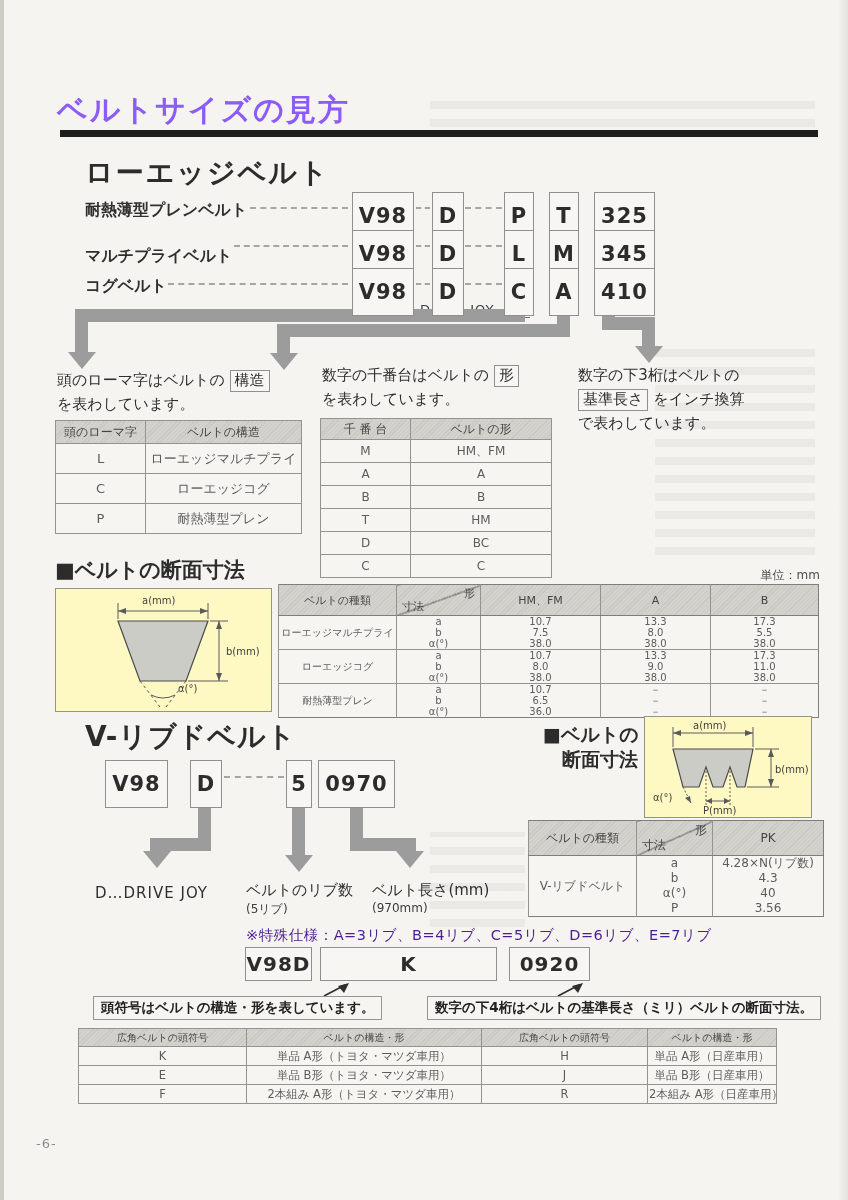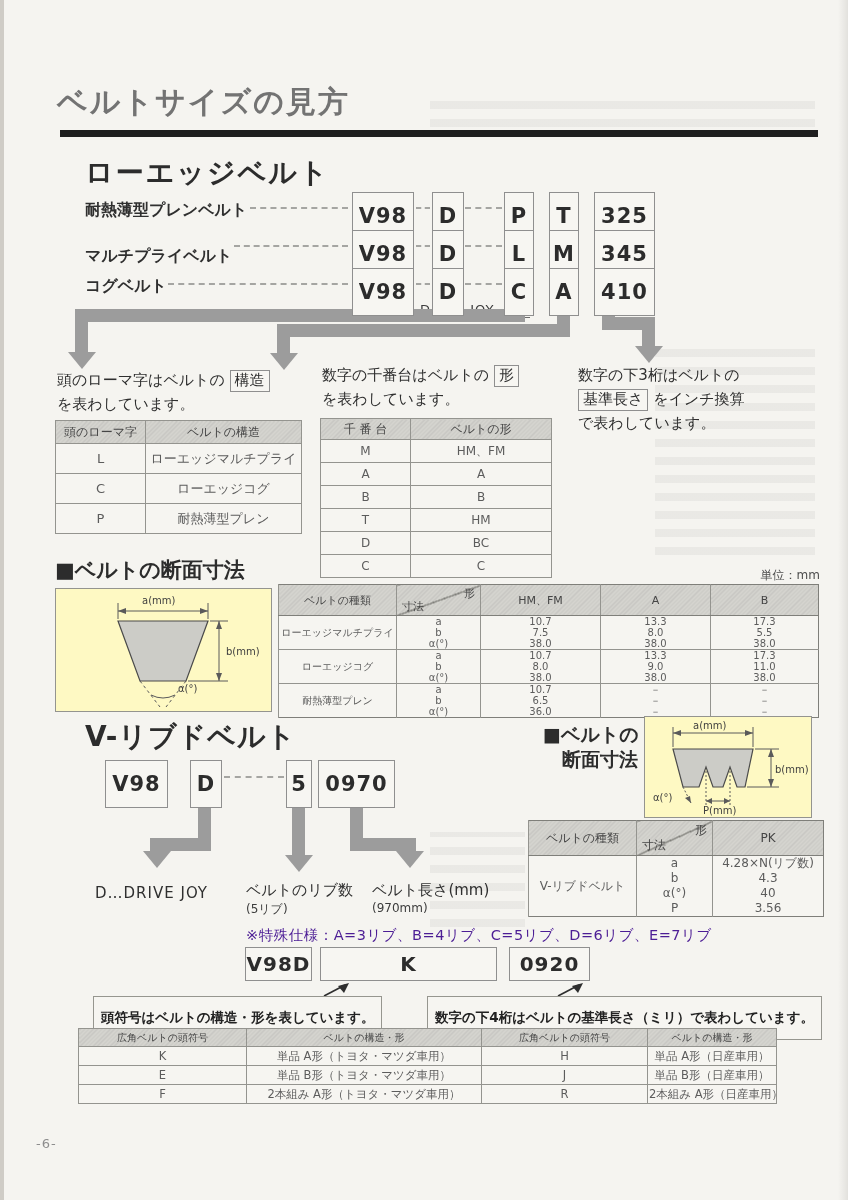--- a/index.html
+++ b/index.html
@@ -3,21 +3,21 @@
 <meta charset="utf-8">
 <style>
   html,body { margin:0; padding:0; background:#dddbd6; }
   .page {
     position:relative; width:848px; height:1200px; margin:0 auto;
     background:#f5f4f0; overflow:hidden;
     font-family:"DejaVu Sans","Liberation Sans",sans-serif; color:#2c2c2c;
   }
   .abs { position:absolute; }
   
-  .main-title { left:57px; top:82px; font-size:30px; font-weight:bold; letter-spacing:2px; color:#737373; }
+  .main-title { left:57px; top:90px; font-size:30px; font-weight:bold; letter-spacing:2px; color:#8b5cf6; }
   .title-rule { left:60px; top:130px; width:758px; height:7px; background:#1f1f1f; }
   .h-lowedge  { left:85px; top:154px; font-size:28px; font-weight:bold; letter-spacing:2px; }
   .h-vrib     { left:85px; top:718px; font-size:28px; font-weight:bold; letter-spacing:1px; }
   .h-wide     { left:85px; top:946px; font-size:27px; font-weight:bold; letter-spacing:2px; }
   .h-cross1   { left:55px; top:556px; font-size:21px; font-weight:bold; }
   .h-cross2   { left:543px; top:722px; font-size:19px; font-weight:bold; line-height:25px; }
   .h-cross2 .ind { padding-left:19px; }
   
   .row-label { font-size:16px; font-weight:bold; color:#2f2f2f; }
   .cbox {
@@ -68,21 +68,21 @@
   }
   .diag .dtop { position:absolute; top:1px; right:5px; }
   .diag .dbot { position:absolute; bottom:1px; left:5px; }
   
   .diagbox { border:1px solid #94948f; background:#fef9c3; }
   
   .arrow-label { font-size:15px; color:#2f2f2f; }
   .arrow-sub { font-size:12px; color:#3c3c3c; }
   .special { font-size:14.5px; color:#4c1d95; letter-spacing:0.5px; }
   
-  .capbox { border:1px solid #96968f; background:#f6f5f1; padding:12px 7px;
+  .capbox { border:1px solid #96968f; background:#f6f5f1; padding:2px 7px;
             font-size:13.5px; font-weight:bold; color:#222; }
   
   .unit { font-size:12px; color:#4d4d4d; }
   .pagenum { font-size:13px; color:#8d8d8d; letter-spacing:1px; }
   .ghost { pointer-events:none; opacity:0.07;
     background:repeating-linear-gradient(0deg,#555 0 8px, transparent 8px 18px); }
   .edge-l { left:0; top:0; width:4px; height:1200px; background:#cfccc6; }
   .edge-r { right:0; top:0; width:10px; height:1200px;
     background:linear-gradient(to right, rgba(0,0,0,0), rgba(0,0,0,0.08)); }
 </style>
@@ -436,21 +436,21 @@
   <svg class="abs" style="left:318px;top:982px;" width="36" height="15">
     <line x1="6" y1="14" x2="27" y2="3" stroke="#2e2e2e" stroke-width="1.6"></line>
     <polygon points="31,1 20,4 26,11" fill="#2e2e2e"></polygon>
   </svg>
   <svg class="abs" style="left:552px;top:982px;" width="36" height="15">
     <line x1="6" y1="14" x2="27" y2="3" stroke="#2e2e2e" stroke-width="1.6"></line>
     <polygon points="31,1 20,4 26,11" fill="#2e2e2e"></polygon>
   </svg>
 
   <div class="abs capbox" style="left:93px;top:996px;">頭符号はベルトの構造・形を表しています。</div>
-  <div class="abs capbox" style="left:427px;top:996px;">数字の下4桁はベルトの基準長さ（ミリ）で表わしています。</div>
+  <div class="abs capbox" style="left:427px;top:996px;">数字の下4桁はベルトの基準長さ（ミリ）ベルトの断面寸法。</div>
 
   <table class="abs t5">
     <colgroup>
         <col style="width:168px">
         <col style="width:235px">
         <col style="width:166px">
         <col style="width:129px">
       </colgroup>
     <tbody>
         <tr>

